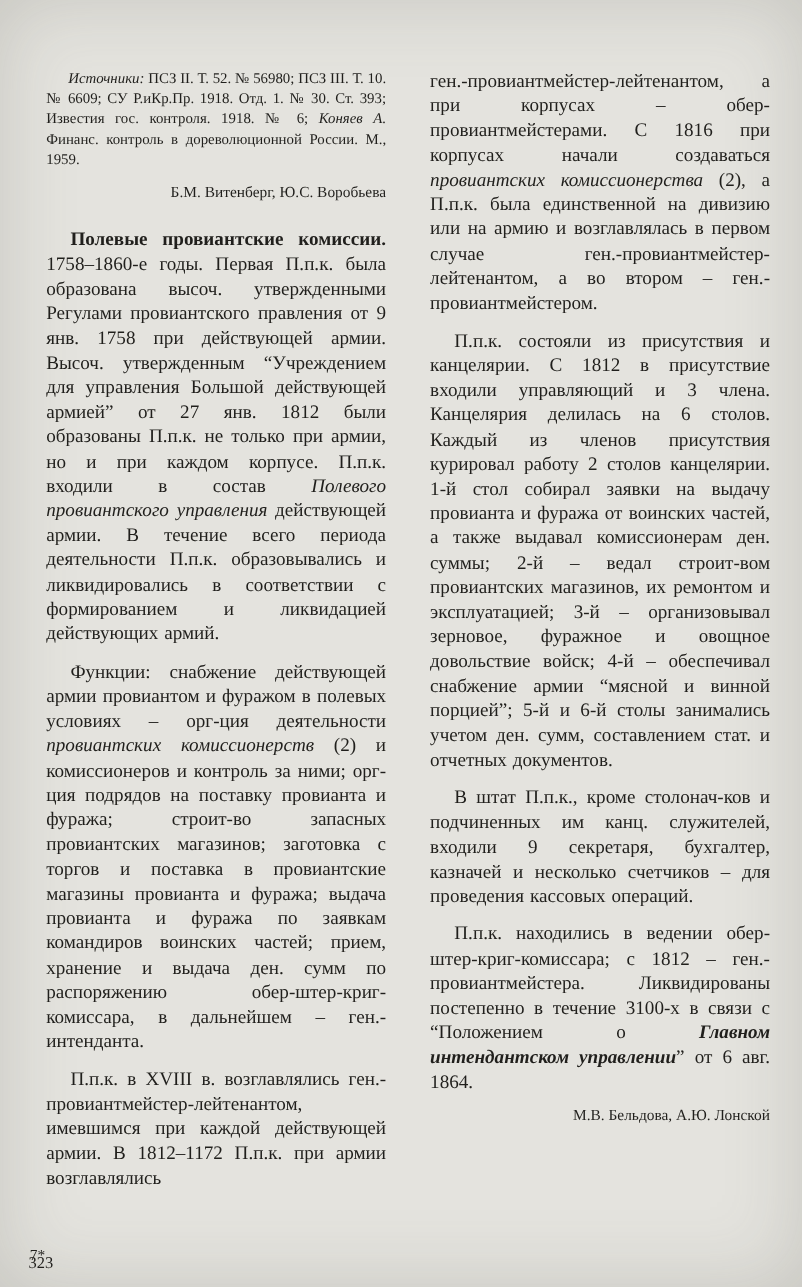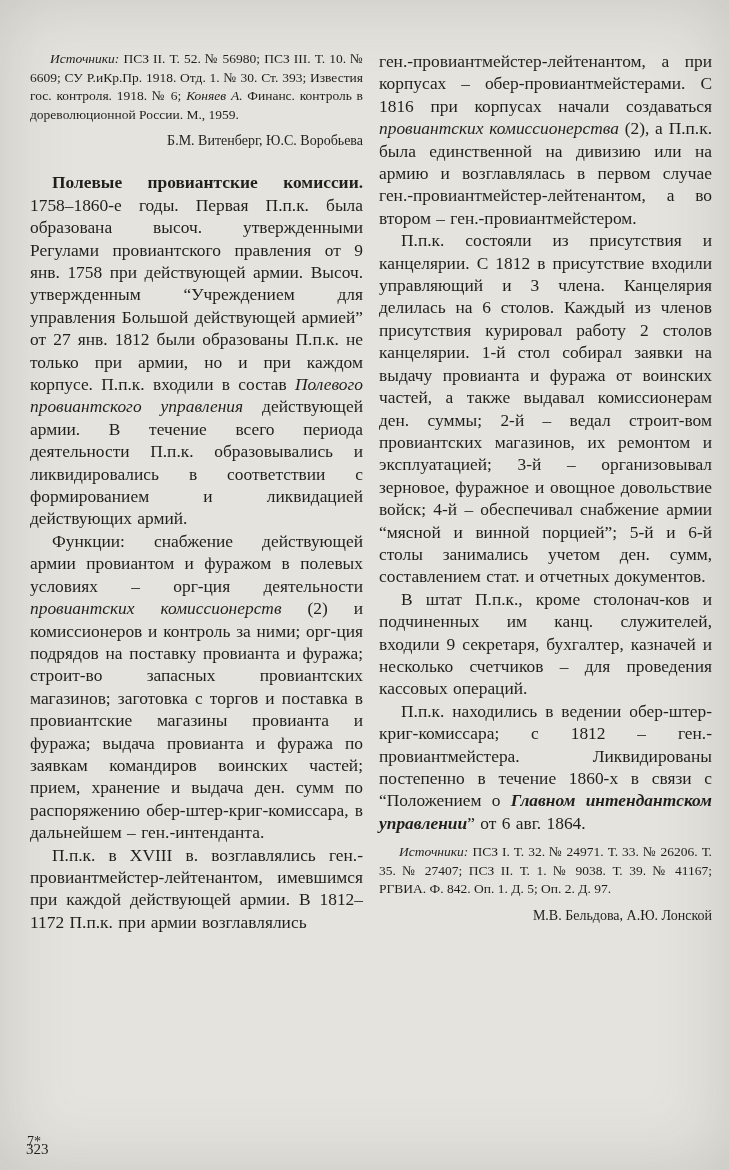--- a/index.html
+++ b/index.html
@@ -20,21 +20,21 @@
   }
   .columns{
     position:absolute;top:50px;left:30px;
     display:flex;gap:16px;
   }
   .col{
     width:333px;
     hyphens:auto;
     -webkit-hyphens:auto;
   }
-  p{margin:0;padding:0}
+  p{margin:12px;padding:0}
   .small{
     font-size:13.5px;line-height:18.6px;
     text-align:justify;
     text-indent:20px;
   }
   .authors{
     font-size:14px;line-height:18px;
     text-align:right;
     margin-top:8px;
   }
@@ -78,23 +78,22 @@
       <p class="body">П.п.к. в XVIII в. возглавлялись ген.-провиантмейстер-лейтенантом, имевшимся при каждой действующей армии. В 1812–1172 П.п.к. при армии возглавлялись</p>
     </div>
 
     <div class="col">
       <p class="body noindent"><span>ген.-провиантмейстер-лейтенантом, а при корпусах – обер-провиантмейстерами. С 1816 при корпусах начали создаваться </span><span class="italic">провиантских комиссионерства</span><span> (2), а П.п.к. была единственной на дивизию или на армию и возглавлялась в первом случае ген.-провиантмейстер-лейтенантом, а во втором – ген.-провиантмейстером.</span></p>
 
       <p class="body">П.п.к. состояли из присутствия и канцелярии. С 1812 в присутствие входили управляющий и 3 члена. Канцелярия делилась на 6 столов. Каждый из членов присутствия курировал работу 2 столов канцелярии. 1-й стол собирал заявки на выдачу провианта и фуража от воинских частей, а также выдавал комиссионерам ден. суммы; 2-й – ведал строит-вом провиантских магазинов, их ремонтом и эксплуатацией; 3-й – организовывал зерновое, фуражное и овощное довольствие войск; 4-й – обеспечивал снабжение армии “мясной и винной порцией”; 5-й и 6-й столы занимались учетом ден. сумм, составлением стат. и отчетных документов.</p>
 
       <p class="body">В штат П.п.к., кроме столонач-ков и подчиненных им канц. служителей, входили 9 секретаря, бухгалтер, казначей и несколько счетчиков – для проведения кассовых операций.</p>
 
-      <p class="body"><span>П.п.к. находились в ведении обер-штер-криг-комиссара; с 1812 – ген.-провиантмейстера. Ликвидированы постепенно в течение 1860-х в связи с “Положением о </span><span class="bolditalic">Главном интендантском управлении</span><span>” от 6 авг. 1864.</span></p>
+      <p class="body"><span>П.п.к. находились в ведении обер-штер-криг-комиссара; с 1812 – ген.-провиантмейстера. Ликвидированы постепенно в течение 3100-х в связи с “Положением о </span><span class="bolditalic">Главном интендантском управлении</span><span>” от 6 авг. 1864.</span></p>
 
-      <p class="small srcs-bottom"><span class="italic">Источники:</span><span> ПСЗ I. Т. 32. № 24971. Т. 33. № 26206. Т. 35. № 27407; ПСЗ II. Т. 1. № 9038. Т. 39. № 41167; РГВИА. Ф. 842. Оп. 1. Д. 5; Оп. 2. Д. 97.</span></p>
 
       <p class="authors">М.В. Бельдова, А.Ю. Лонской</p>
     </div>
 
   </div>
 
   <div class="footer-left">7*</div>
   <div class="footer-center">323</div>
 
 </div>

